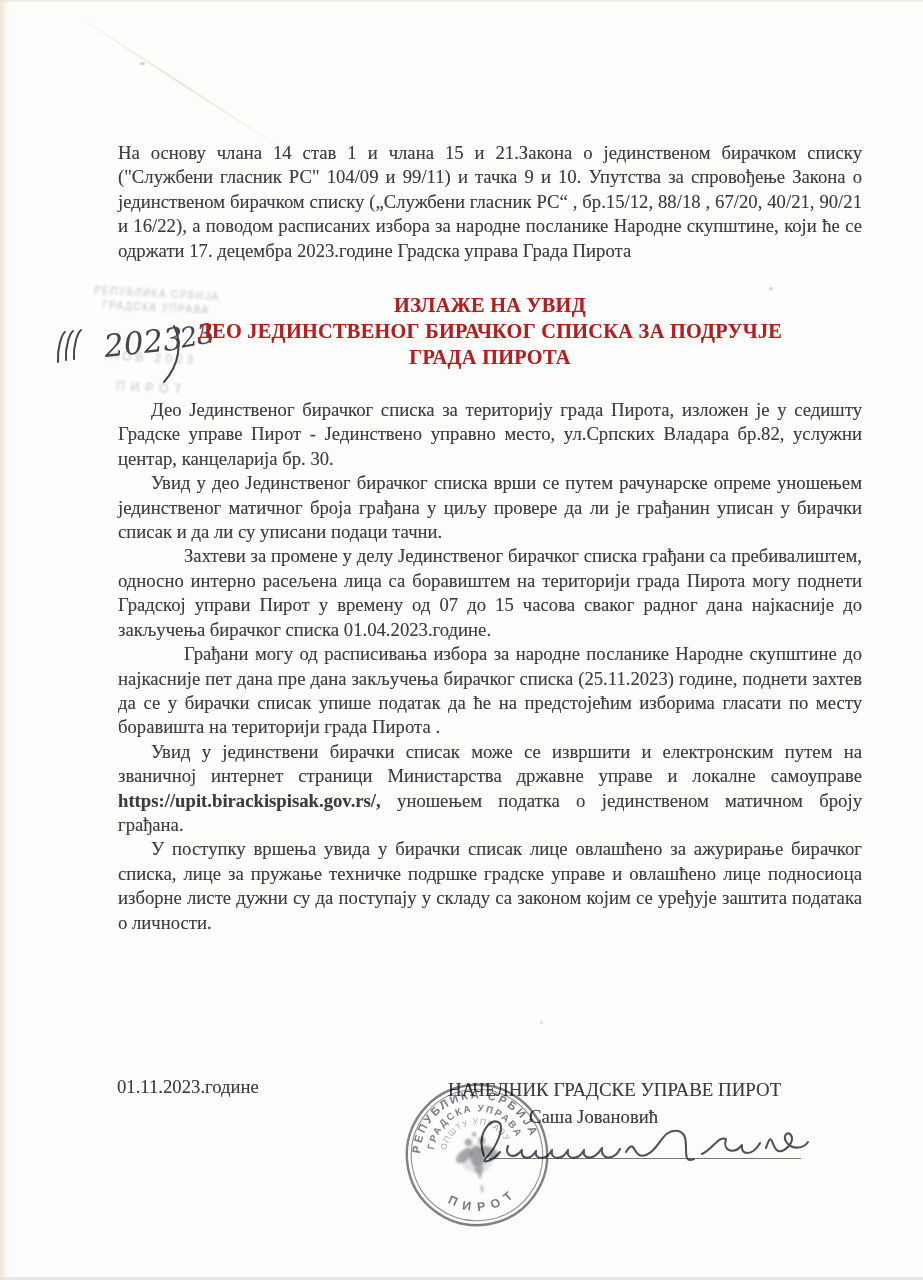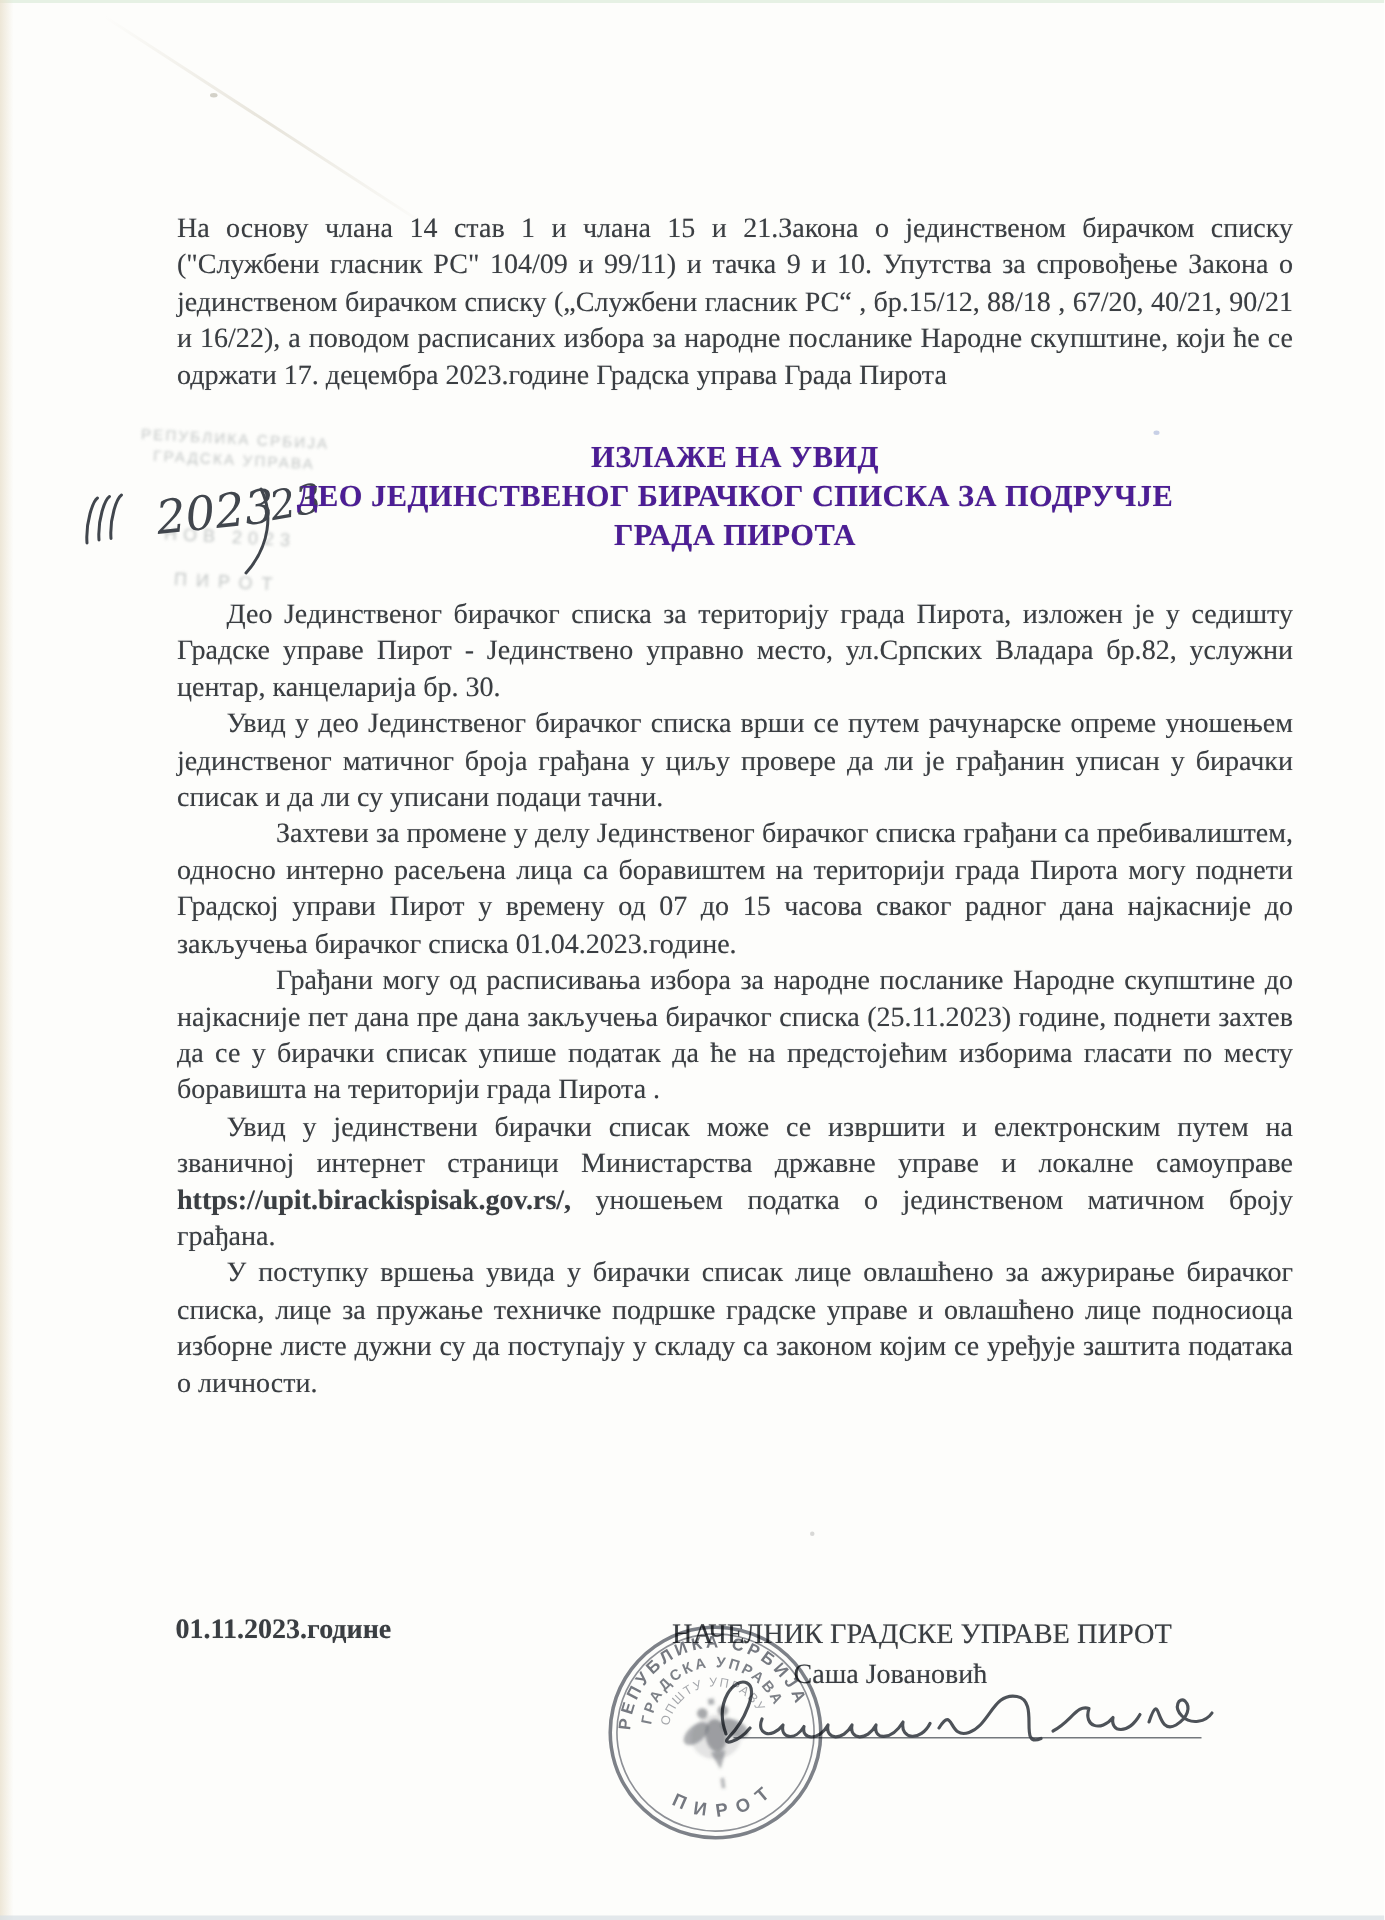--- a/index.html
+++ b/index.html
@@ -23,26 +23,26 @@
   .content{
     position:absolute;left:118px;top:141px;width:744px;
     font-size:18.7px;line-height:24.4px;text-align:justify;
     text-shadow:0 0 .5px rgba(70,74,78,.45);
   }
   .content p{margin:0;}
   p.indent-s{text-indent:33px;}
   p.indent-l{text-indent:66px;}
   .doc-title{
     margin:29px 0 28px 0;text-align:center;font-weight:bold;
-    font-size:20.3px;line-height:26px;letter-spacing:.3px;color:#4c1d95;
+    font-size:20.3px;line-height:26px;letter-spacing:.3px;color:#b91c1c;
   }
   .url-bold{font-weight:bold;}
 
   
-  .date-line{position:absolute;left:117px;top:1076px;font-size:18.7px;text-shadow:0 0 .5px rgba(70,74,78,.45);font-weight:bold;}
+  .date-line{position:absolute;left:117px;top:1076px;font-size:18.7px;text-shadow:0 0 .5px rgba(70,74,78,.45);}
   .sign-title{position:absolute;left:448px;top:1079px;font-size:18.9px;white-space:nowrap;text-shadow:0 0 .5px rgba(70,74,78,.45);text-align:right;}
   .sign-name{position:absolute;left:529px;top:1106px;font-size:18.7px;white-space:nowrap;text-shadow:0 0 .5px rgba(70,74,78,.45);font-family:Liberation Serif, serif;}
   .sign-line{position:absolute;left:489px;top:1158px;width:312px;border-top:1.6px solid #74787d;}
   .signature-svg{position:absolute;left:474px;top:1114px;}
 
   
   .stamp{position:absolute;left:393px;top:1071px;width:168px;height:168px;
     transform:rotate(-8deg);mix-blend-mode:multiply;opacity:.88;}
   .stamp text{font-family:"Liberation Sans", sans-serif;fill:#474c57;}
 

